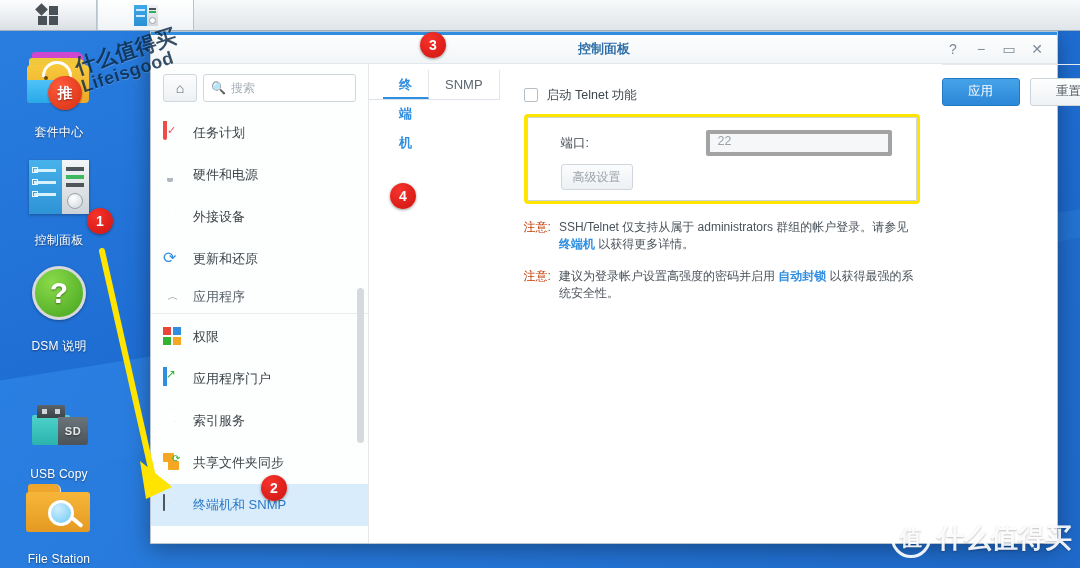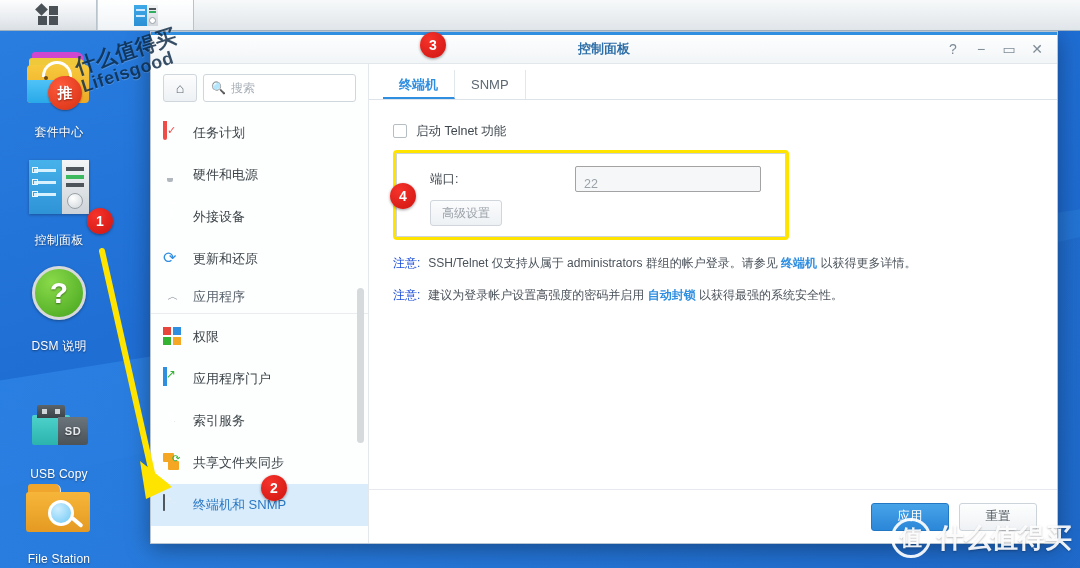--- a/index.html
+++ b/index.html
@@ -230,21 +230,21 @@
   .si-sync i.ar{position:absolute;left:9px;top:1px;color:#34b233;font-size:10px;line-height:10px;}
   .si-term { width:18px;height:16px;background:#6a737a;border:1px solid #50585e;border-radius:2px;position:relative;}
   .si-term::after { content:">_"; position:absolute; left:2px; top:-1px; color:#e8eef2; font-size:9px;}
 
   #sb-scroll {
     position: absolute; right: 4px; top: 178px; width: 7px; height: 155px;
     background: #d6dadd; border-radius: 4px;
   }
 
   
-  #cp-content { flex: 1; display: flex; flex-direction: column; min-width: 0; background:#fff; }
+  #cp-content { flex: 1; display: flex; flex-direction: row; min-width: 0; background:#fff; }
   #tabs {
     display: flex; align-items: flex-end; height: 30px; padding-left: 14px;
     border-bottom: 1px solid #dde3e8; margin-top: 6px; flex: 0 0 30px;
   }
   .tab {
     padding: 0 16px; height: 29px; line-height: 29px; font-size: 13px;
     color: #5d6771; border-right: 1px solid #e2e7eb;
   }
   .tab.active { color: #2f8ee0; font-weight: bold; border-bottom: 2px solid #2f8ee0; }
 
@@ -259,31 +259,31 @@
   #ssh-group {
     position: relative; margin-top: 6px; padding: 8px 10px 10px 10px;
     border: 4px solid #ffe400; border-radius: 4px; width: 396px;
   }
   #ssh-group::after {
     content:""; position:absolute; inset:-1px; border:1px solid #cfd4d8; pointer-events:none;
   }
   #port-row { display: flex; align-items: center; margin-top: 4px; }
   #port-label { font-size: 12.5px; color: #3f474e; width: 168px; padding-left: 23px; }
   #port-input {
-    width: 186px; height: 26px; border: 1px solid #a3a3a3; background: #f6f7f8; border-radius: 2px;
-    display: flex; align-items: flex-end; padding: 0 8px; font-size: 12.5px; color: #9aa2a9;
+    width: 186px; height: 26px; border: 4px solid #a3a3a3; background: #f6f7f8; border-radius: 2px;
+    display: flex; align-items: flex-start; padding: 0 8px; font-size: 12.5px; color: #9aa2a9;
   }
   #adv-btn {
     margin: 8px 0 0 23px; width: 72px; height: 26px; border: 1px solid #d0d6dc; border-radius: 3px;
     background: linear-gradient(#fbfcfd,#eef1f4); font-size: 12px; color: #9aa2a9;
     display: flex; align-items: center; justify-content: center;
   }
 
   .note { display: flex; gap: 8px; font-size: 12px; color: #4a525a; margin-top: 15px; }
-  .note .k { color: #1d4ed8; flex: 0 0 auto; text-align: center; }
+  .note .k { color: #c2410c; flex: 0 0 auto; text-align: center; }
   .note a { color: #2f8ee0; text-decoration: none; font-weight: bold; }
 
   #footer {
     border-top: 1px solid #e6eaee; height: 54px; flex: 0 0 54px;
     display: flex; align-items: center; justify-content: flex-end; gap: 10px; padding-right: 20px;
   }
   .btn {
     min-width: 78px; height: 28px; border-radius: 3px; font-size: 12.5px;
     display: flex; align-items: center; justify-content: center;
   }

